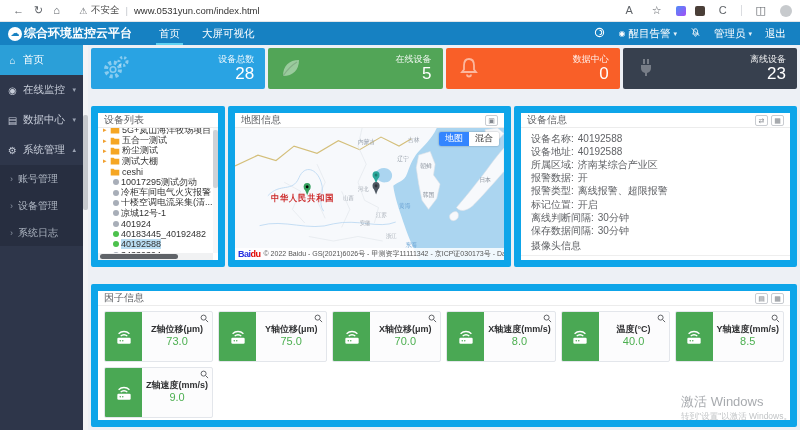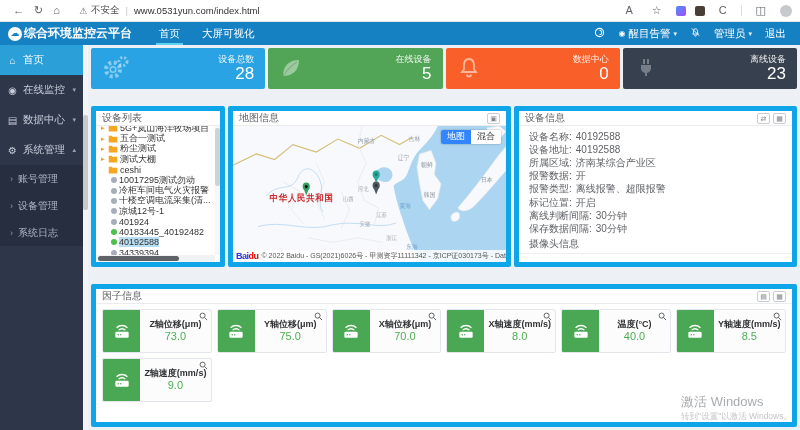--- a/index.html
+++ b/index.html
@@ -50,21 +50,21 @@
   .stats-row{display:flex;gap:3px;height:41px;flex-shrink:0}
   .stat-card{flex:1;border-radius:2px;position:relative;color:#fff;display:flex;align-items:center;justify-content:flex-end;padding-right:11px;cursor:pointer}
   .stat-icon{position:absolute;left:11px;top:50%;transform:translateY(-50%)}
   .stat-text{text-align:right}
   .stat-label{font-size:9px;opacity:.92;line-height:1.2}
   .stat-value{font-size:17px;line-height:1.05}
   .c-blue{background:#29a3e3}.c-green{background:#52a557}.c-orange{background:#f95f28}.c-dark{background:#37404e}
 
   
   .mid-row{display:flex;gap:3px;height:161px;flex-shrink:0}
-  .panel{background:#fff;border:5px solid #0ea5e9;border-radius:2px;display:flex;flex-direction:column;overflow:hidden}
+  .panel{background:#fff;border:7px solid #0ea5e9;border-radius:2px;display:flex;flex-direction:column;overflow:hidden}
   .panel-hd{height:15px;padding:0 6px;font-size:10px;color:#606266;border-bottom:1px solid #ececec;display:flex;align-items:center;flex-shrink:0;background:#fff}
   .hd-icons{margin-left:auto;display:flex;gap:3px}
   .hd-btn{min-width:13px;height:11px;border:1px solid #c9ccd1;border-radius:2px;font-size:7px;line-height:9px;text-align:center;color:#85898f;background:#fff;padding:0 1px;cursor:pointer}
 
   
   .device-list-panel{width:134px;flex-shrink:0}
   .tree{flex:1;overflow:hidden;position:relative;font-size:9px;color:#333}
   .tree-inner{margin-top:-3px;padding:0 6px 0 5px}
   .tree-row{height:10.4px;display:flex;align-items:center;gap:2px;white-space:nowrap;overflow:hidden;cursor:pointer}
   .tree-row.dev{padding-left:10px}
@@ -97,21 +97,21 @@
   .info-panel{flex:1}
   .info-body{flex:1;padding:4px 10px;font-size:10px;color:#606266;display:flex;flex-direction:column}
   .info-row{height:13.2px;display:flex;align-items:center}
   .info-label{margin-right:4px}
   .camera-label{height:13px;display:flex;align-items:center;margin-top:2px}
   .camera-empty{border-top:1px solid #eee;margin:2px -10px 0;text-align:center;color:#909399;padding-top:7px;font-size:10px}
 
   
   .factor-panel{flex:1}
   .factor-body{flex:1;padding:5px 6px;display:flex;flex-wrap:wrap;gap:5px;align-content:flex-start}
-  .f-card{width:calc(16.666% - 4.2px);height:44px;border:1px solid #e3e6eb;background:#fcfcfd;border-radius:2px;display:flex;position:relative;cursor:pointer}
+  .f-card{width:calc(16.666% - 4.2px);height:51px;border:1px solid #e3e6eb;background:#fcfcfd;border-radius:2px;display:flex;position:relative;cursor:pointer}
   .f-icon{width:37px;background:#4aa854;border-radius:1px 0 0 1px;display:flex;align-items:center;justify-content:center;flex-shrink:0}
   .f-main{flex:1;display:flex;flex-direction:column;align-items:center;justify-content:center;line-height:1.25}
   .f-name{font-size:9px;color:#303133;font-weight:bold}
   .f-val{font-size:11px;color:#4caf50}
   .f-zoom{position:absolute;top:2px;right:3px;line-height:0}
 
   
   .watermark{position:absolute;right:8px;bottom:7px;color:rgba(120,125,130,.65);z-index:50;pointer-events:none}
   .wm1{font-size:13px}
   .wm2{font-size:8.5px;color:rgba(140,145,150,.55)}

